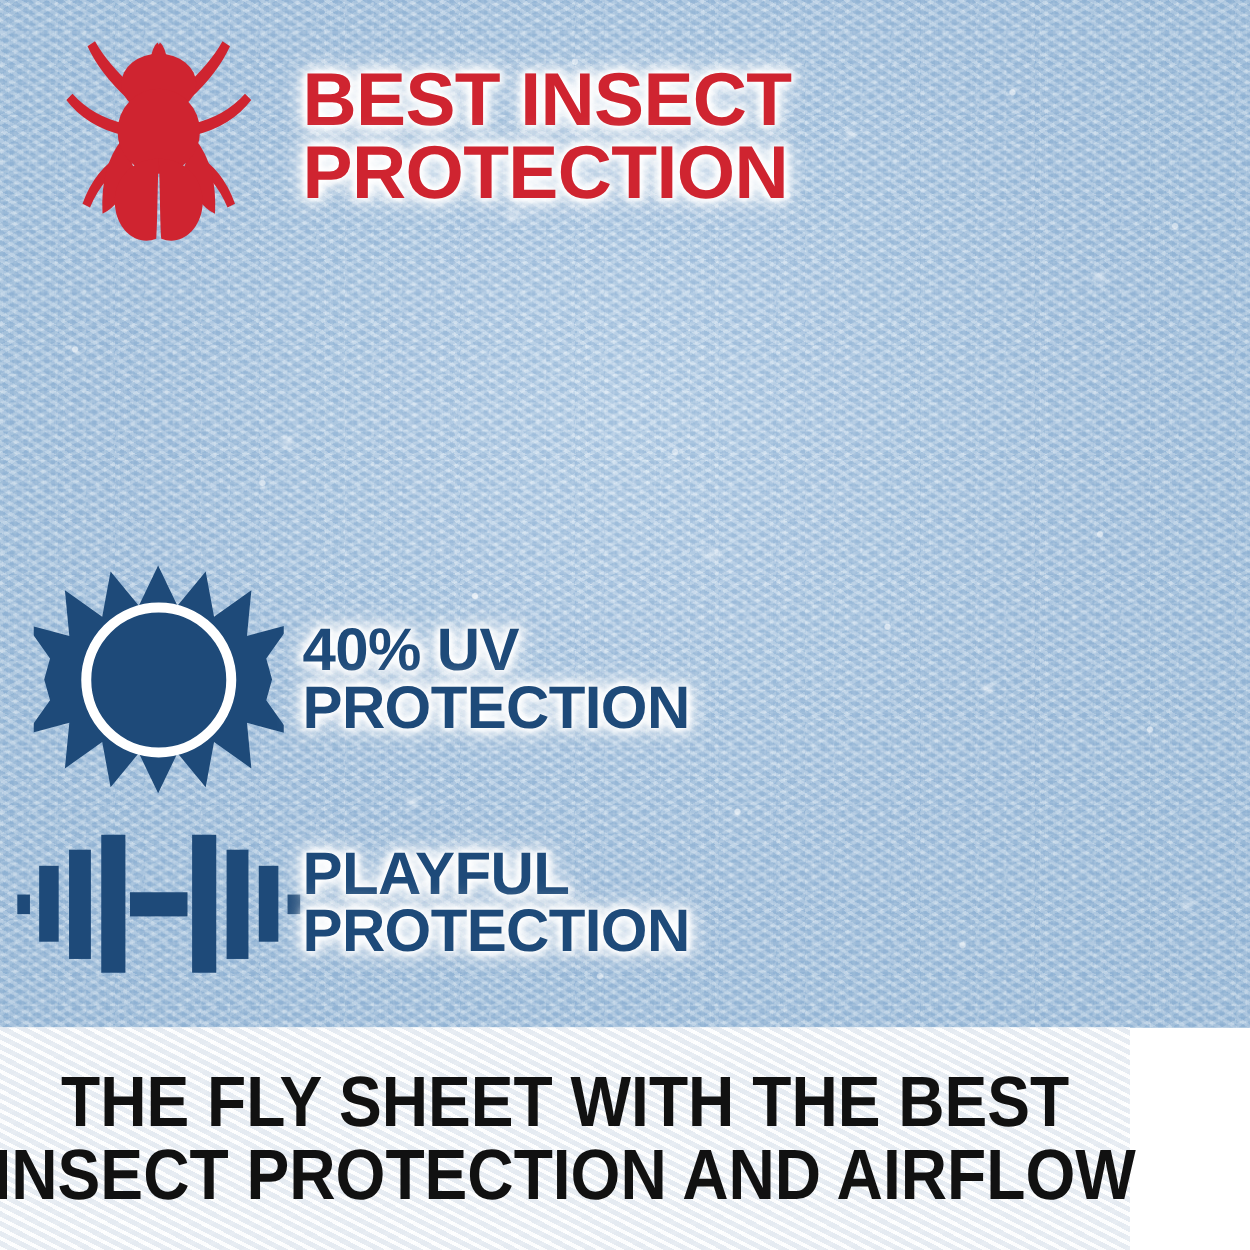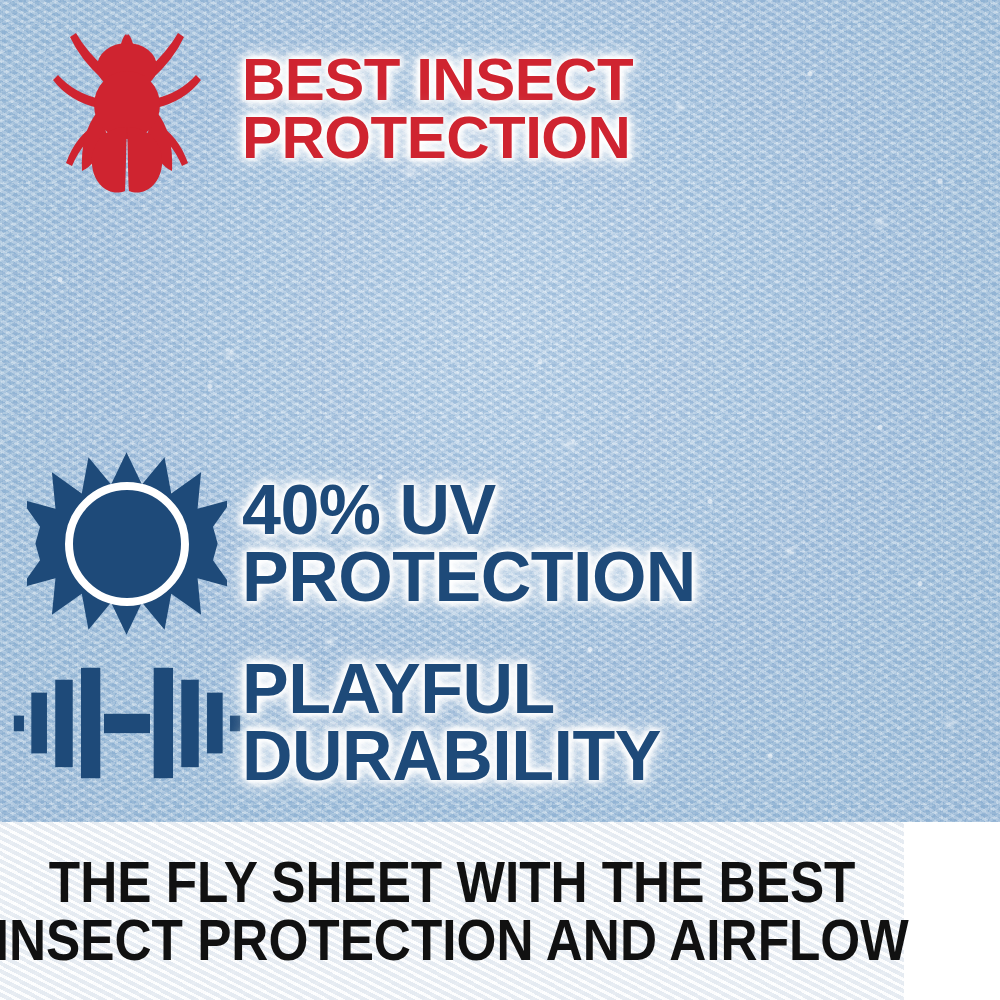--- a/index.html
+++ b/index.html
@@ -102,21 +102,21 @@
   }
   .feature-text.red {
     color: #cf2430;
     font-size: 60px;
     text-shadow:
        0 0 9px #ffffff,  0 0 9px #ffffff,  0 0 16px #ffffff,
        0 0 22px rgba(255,255,255,.95),  2px 0 6px #ffffff, -2px 0 6px #ffffff;
   }
   .feature-text.navy {
     color: #1e4a79;
-    font-size: 70px;
+    font-size: 48px;
     text-shadow:
        0 0 9px #ffffff,  0 0 9px #ffffff,  0 0 16px #ffffff,
        0 0 22px rgba(255,255,255,.95),  2px 0 6px #ffffff, -2px 0 6px #ffffff;
   }
 
   
   #row-insect  { left: 12px; top: 18px;  width: 860px; height: 182px; }
   #row-airflow { left: 12px; top: 222px; width: 860px; height: 190px; }
   #row-uv      { left: 12px; top: 444px; width: 860px; height: 200px; }
   #row-durab   { left: 12px; top: 648px; width: 860px; height: 150px; }
@@ -235,21 +235,21 @@
 
             <rect x="184" y="18" width="19" height="95"></rect>
 
             <rect x="212" y="32" width="17" height="66"></rect>
 
             <rect x="237" y="57" width="11" height="17"></rect>
           </g>
         </svg>
       </div>
       <div class="feature-text navy">PLAYFUL
-DURABILITY</div>
+PROTECTION</div>
     </div>
 
   </div>
 
   <div class="banner">
     <div class="banner-line">THE FLY SHEET WITH THE BEST</div>
     <div class="banner-line">INSECT PROTECTION AND AIRFLOW</div>
   </div>
 
 </div>

